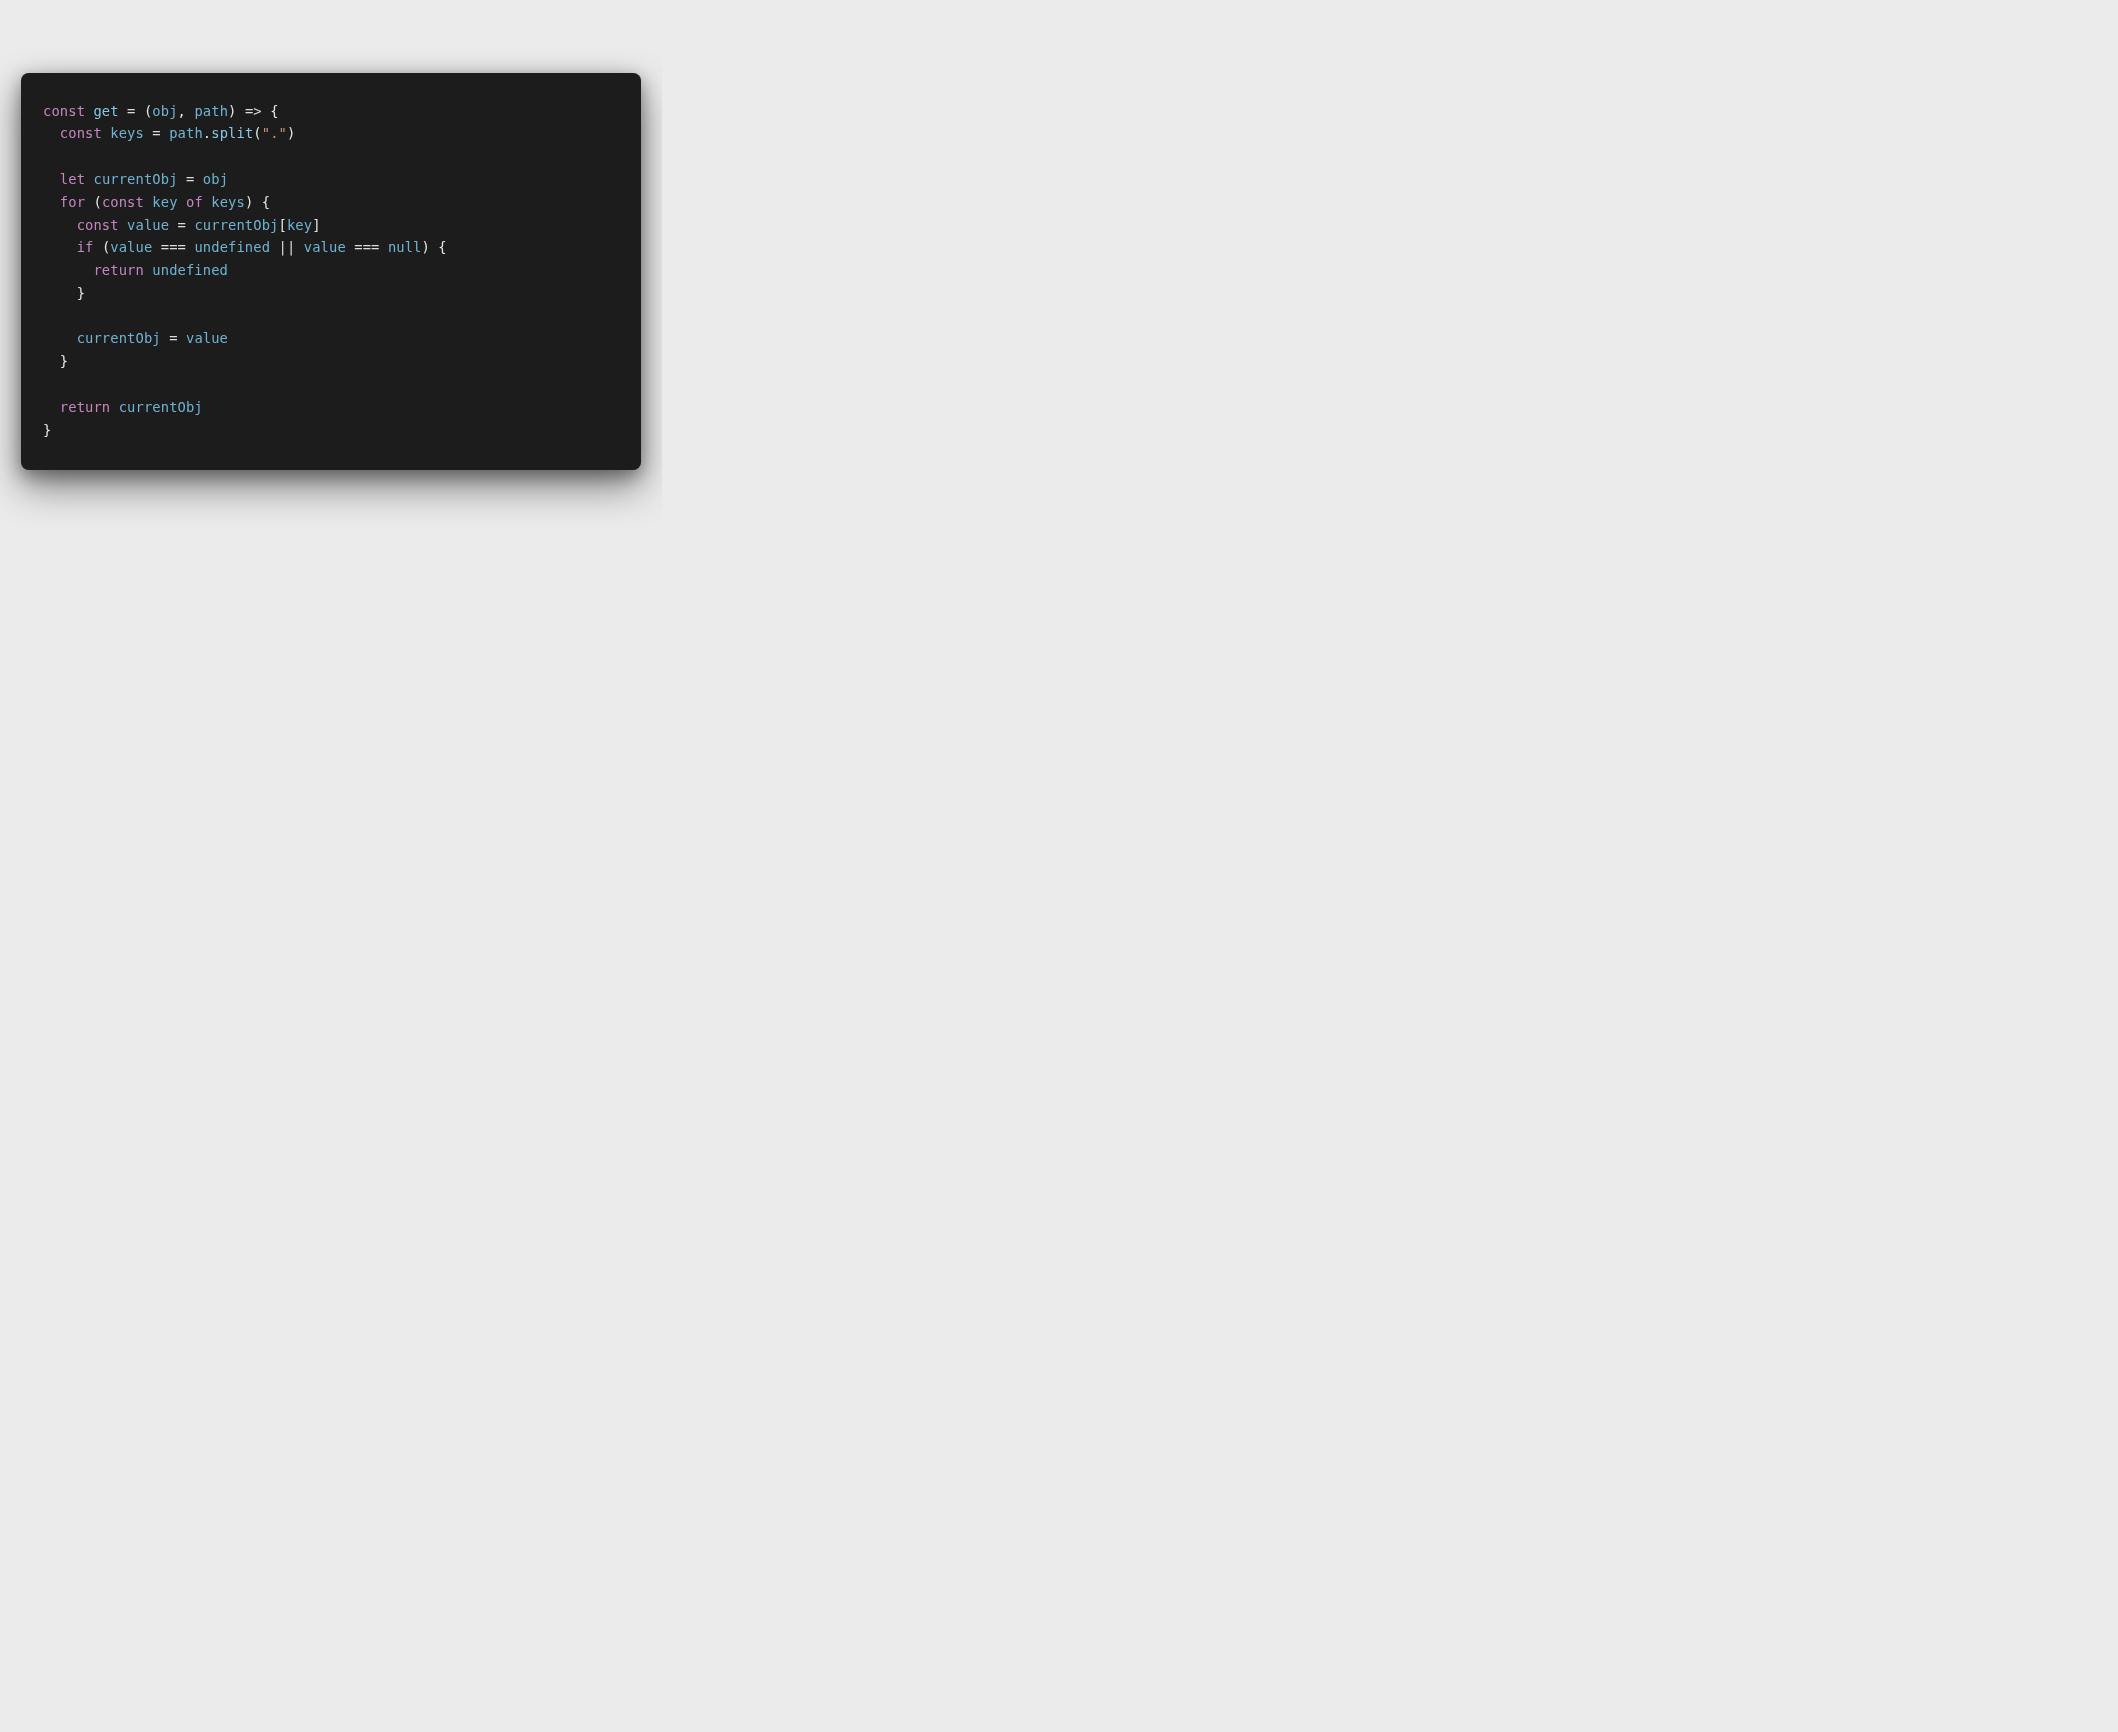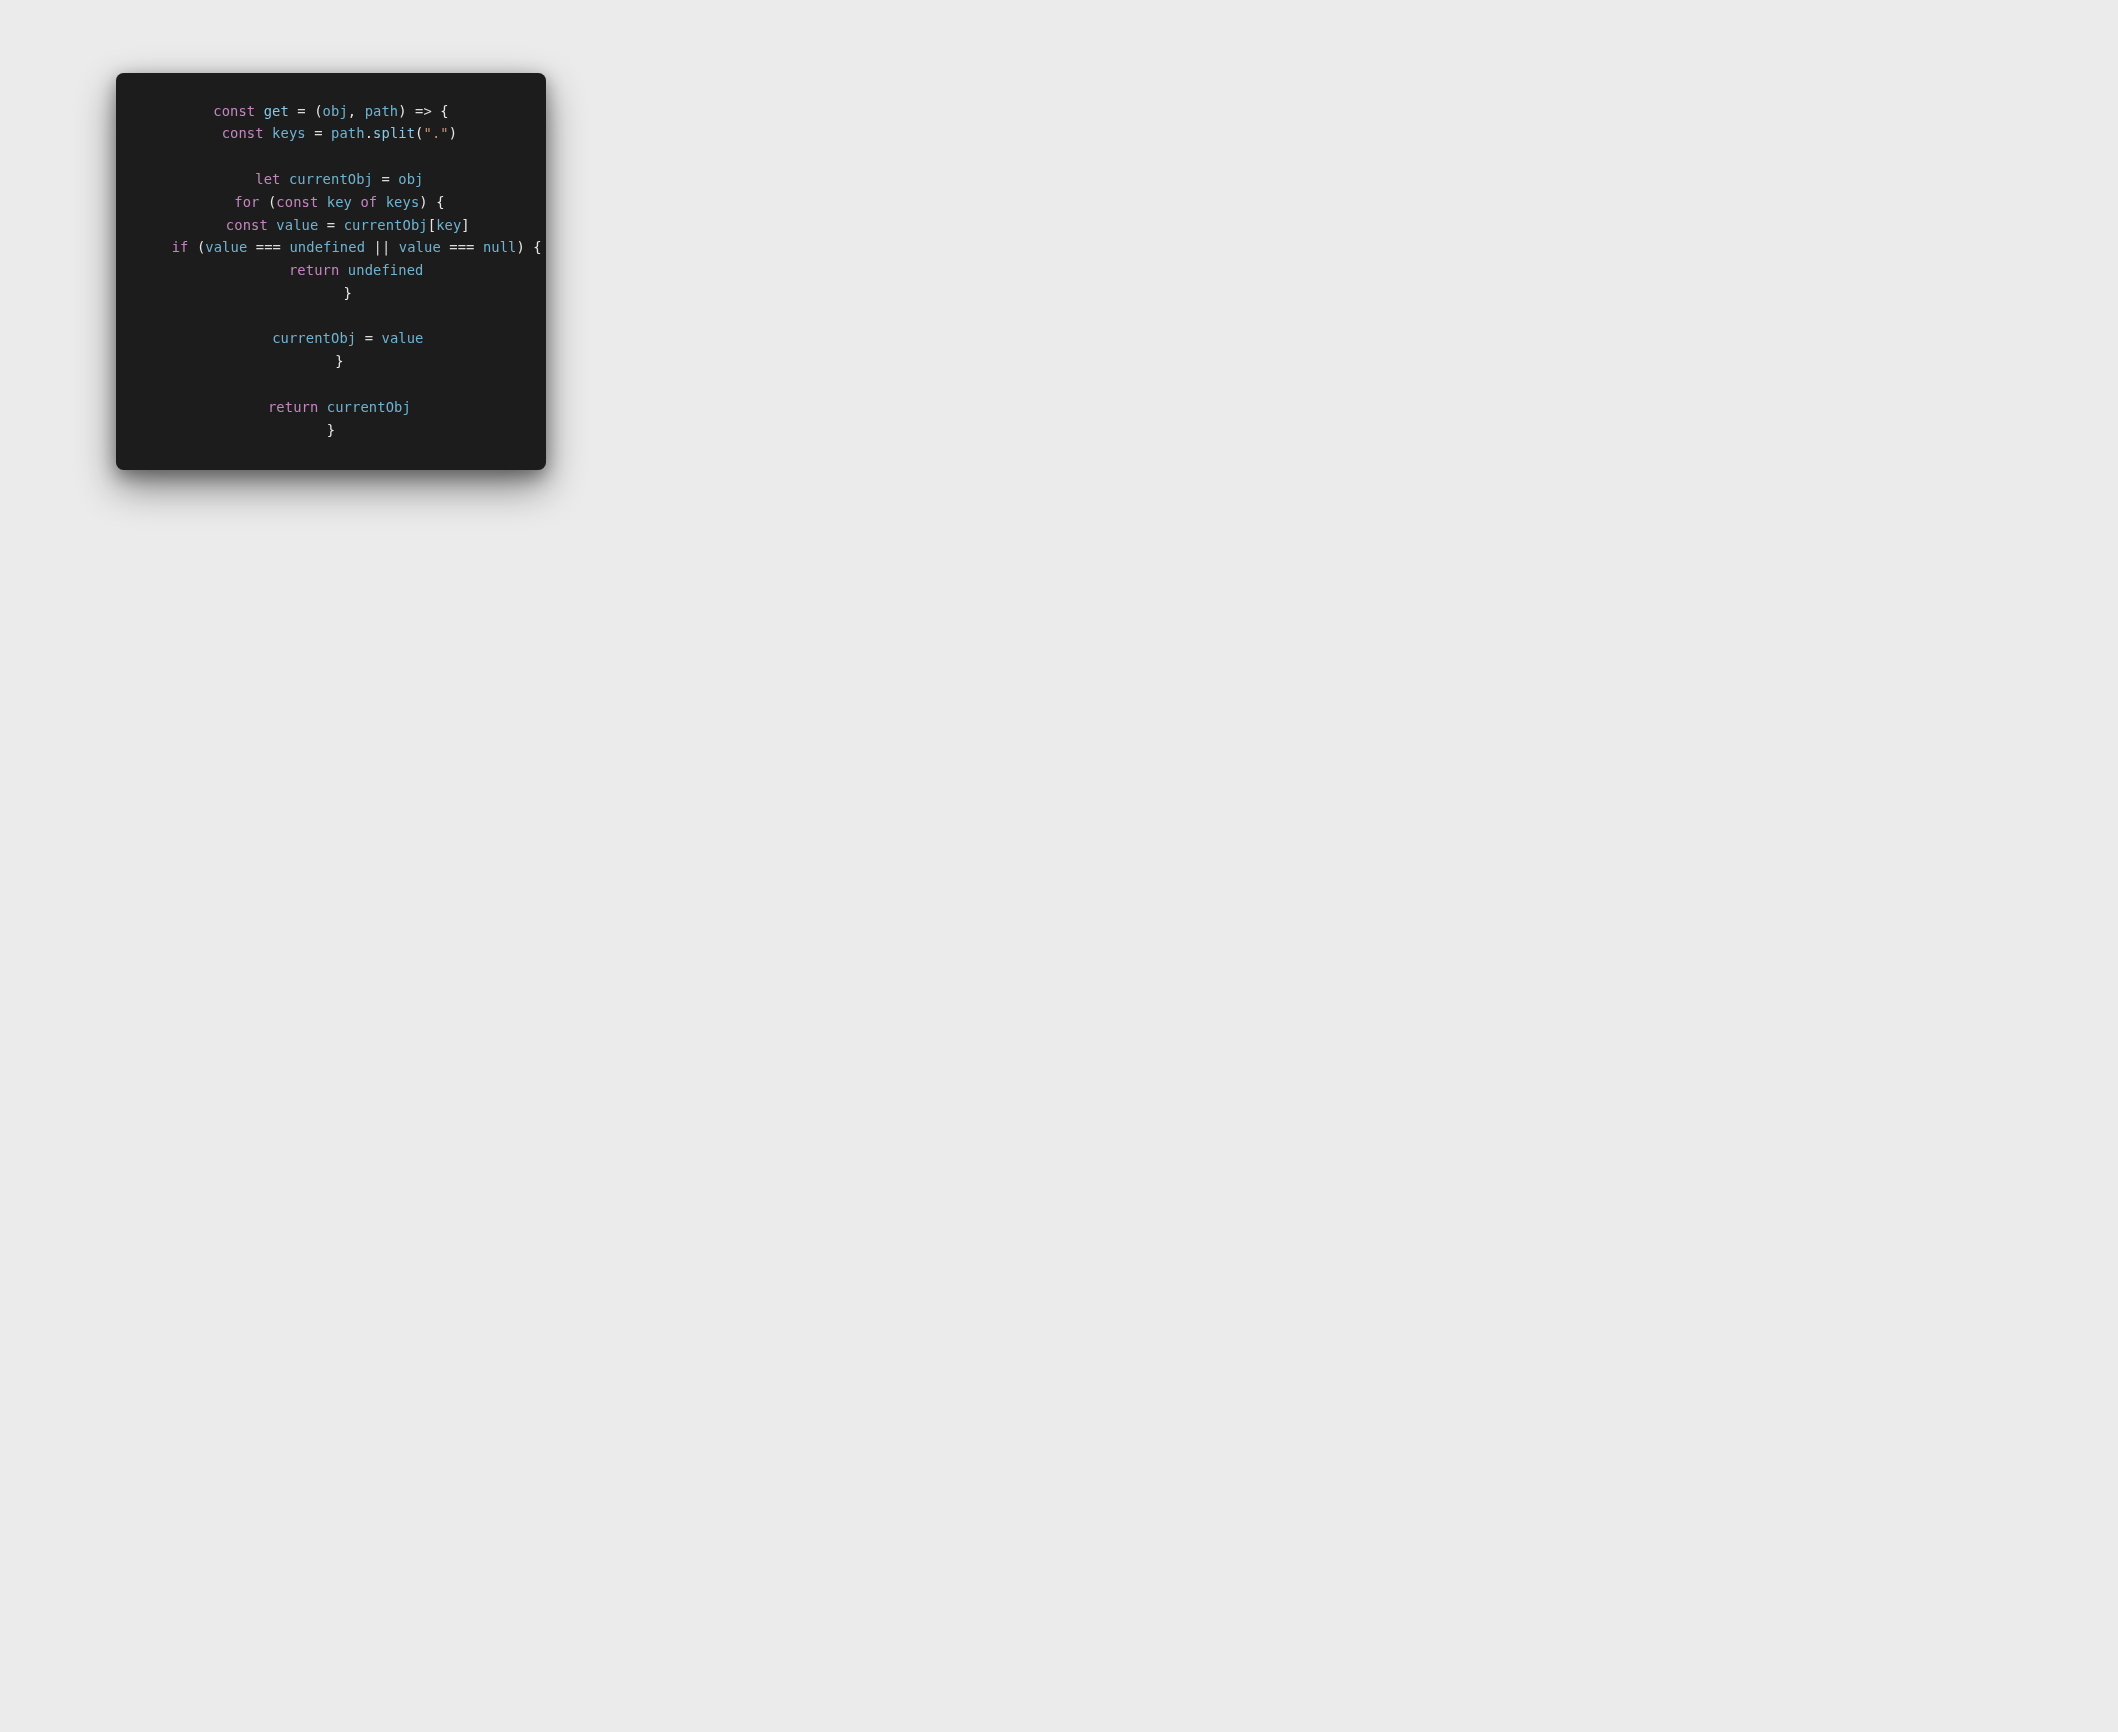--- a/index.html
+++ b/index.html
@@ -15,23 +15,22 @@
       display: flex;
       align-items: center;
       justify-content: center;
       font-family: ui-monospace, "SF Mono", SFMono-Regular, Menlo, Monaco, Consolas, "Liberation Mono", "Courier New", monospace;
     }
 
     .code-card {
       background: #1c1c1c;
       border-radius: 7.7px;
       padding: 27.6px 22px 27.6px 22px;
-      width: 430px;
+      width: 620px;
       box-shadow: 0 16.6px 39px rgba(0,0,0,0.45), 0 5.5px 16.6px rgba(0,0,0,0.35);
-      text-align: center;
     }
 
     pre {
       font-family: ui-monospace, "SF Mono", SFMono-Regular, Menlo, Monaco, Consolas, "Liberation Mono", "Courier New", monospace;
       font-size: 13.8px;
       line-height: 1.58;
       color: #e6e6e6;
       white-space: pre;
       letter-spacing: 0.1px;
     }

